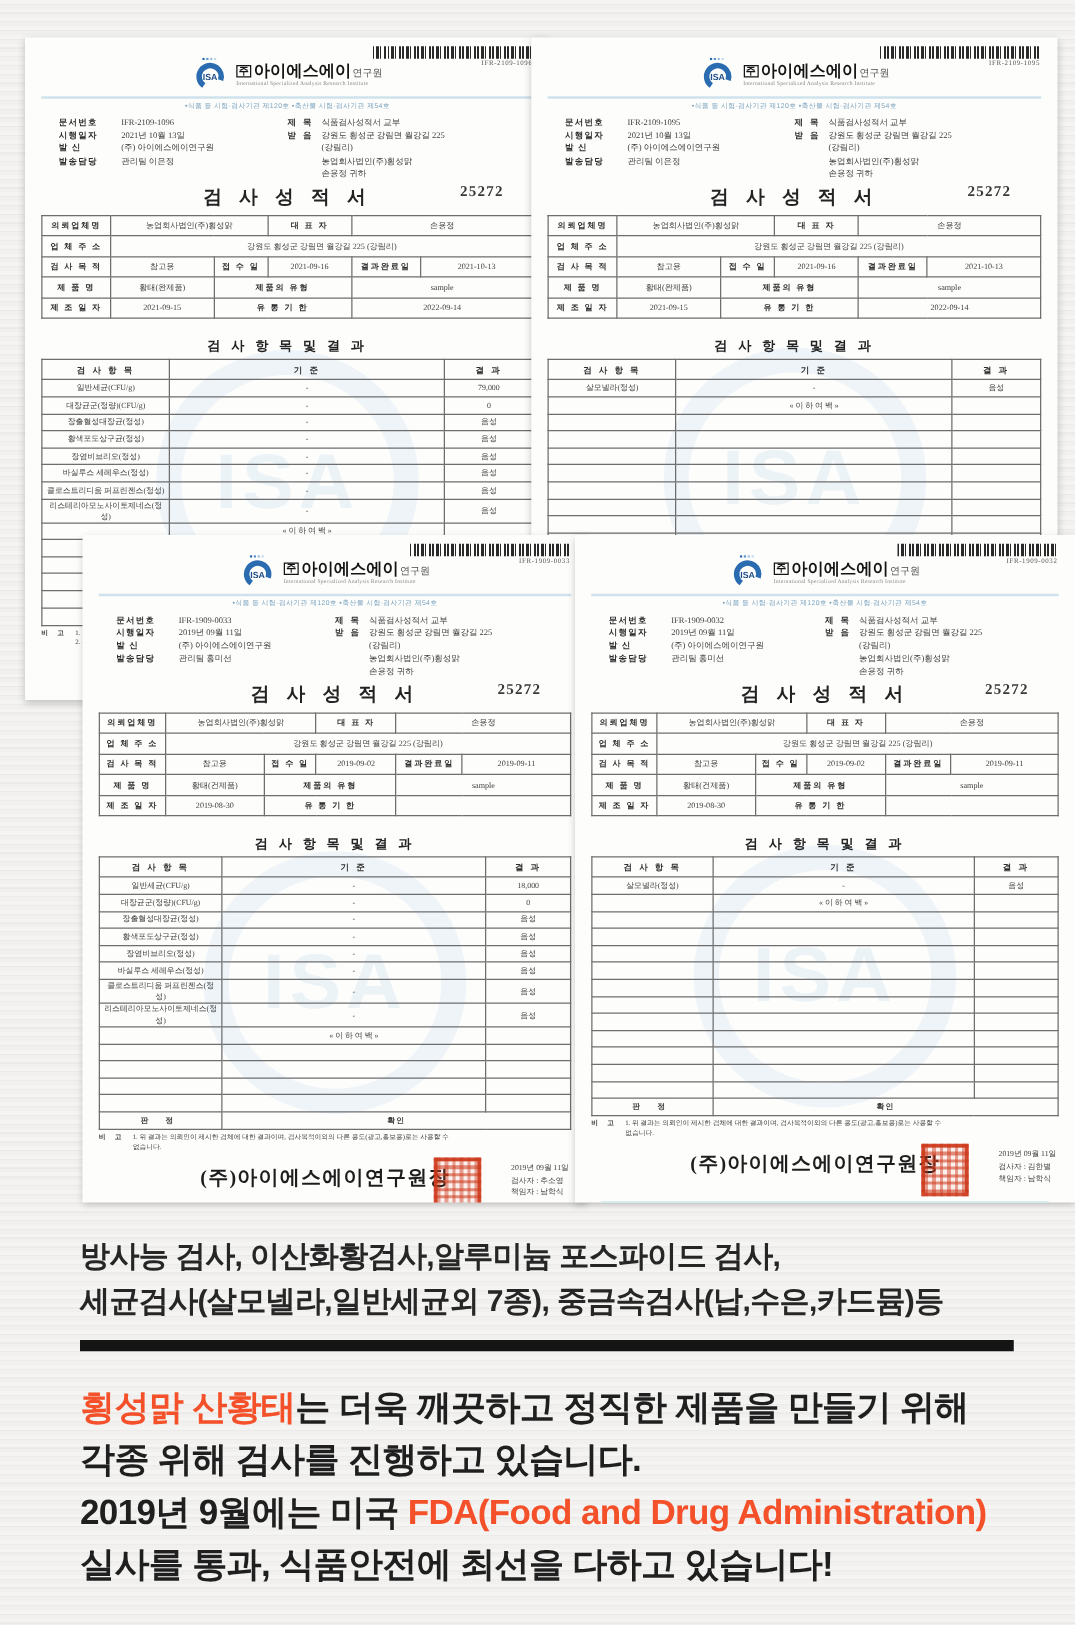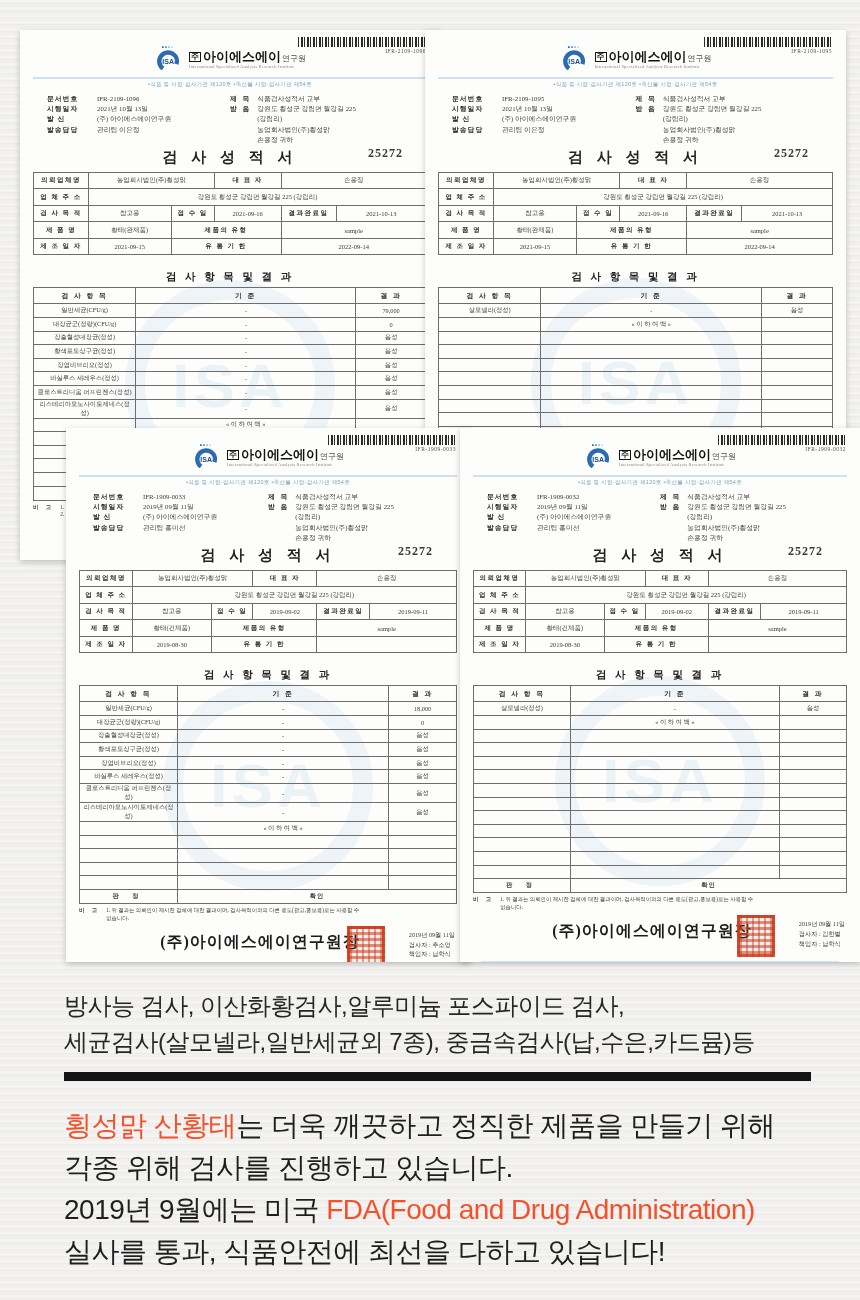--- a/index.html
+++ b/index.html
@@ -84,23 +84,23 @@
     background-color:rgba(205,55,25,.06);
   }
   .sign-meta{position:absolute;right:2px;top:6px;font-size:6.2px;line-height:1.55;color:#3c3c3c;text-align:left;white-space:pre-line;}
   .addr-bar{
     margin:4px 8px 0 8px;background:#c9ecf4;color:#2a7fa0;
     font-size:5.6px;text-align:center;padding:2.5px 0;letter-spacing:.3px;
     font-family:"Liberation Sans",sans-serif;
   }
   
   .bottom{position:absolute;left:64px;top:988px;width:756px;color:#262626;}
-  .b-lines{font-size:24px;line-height:1.5;font-weight:400;letter-spacing:-.5px;}
+  .b-lines{font-size:24px;line-height:1.5;font-weight:700;letter-spacing:-.5px;}
   .b-bar{height:9px;background:#141414;margin-top:12px;width:747px;}
-  .b-para{margin-top:24px;font-size:28px;line-height:1.5;font-weight:normal;letter-spacing:-.5px;color:#1f1f1f;}
+  .b-para{margin-top:24px;font-size:28px;line-height:1.5;font-weight:bold;letter-spacing:-.5px;color:#1f1f1f;}
   .hl{color:#f4502a;}
 </style>
 </head>
 <body>
 
 <div class="stage">
 
   <div>
 
       <div class="page pg0">

